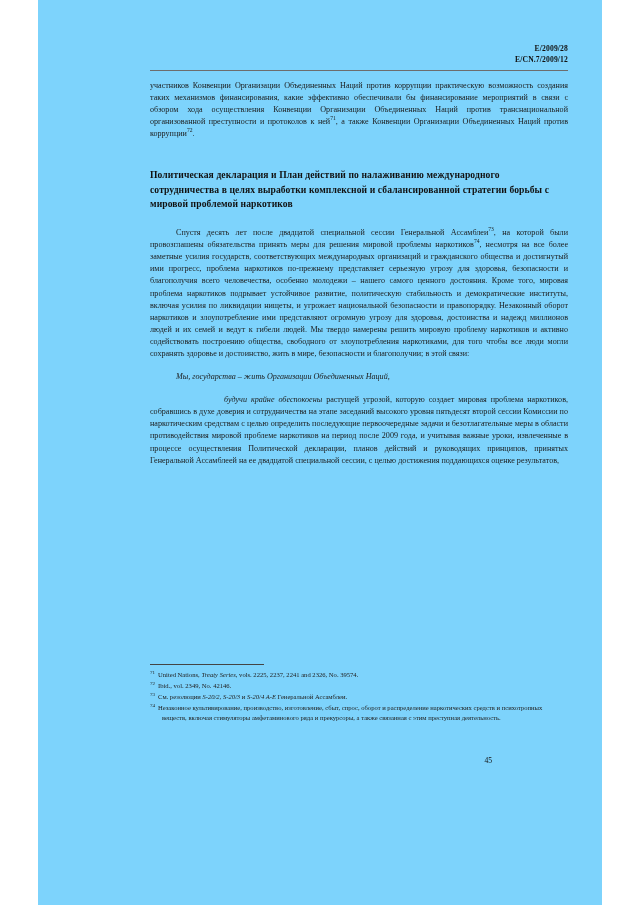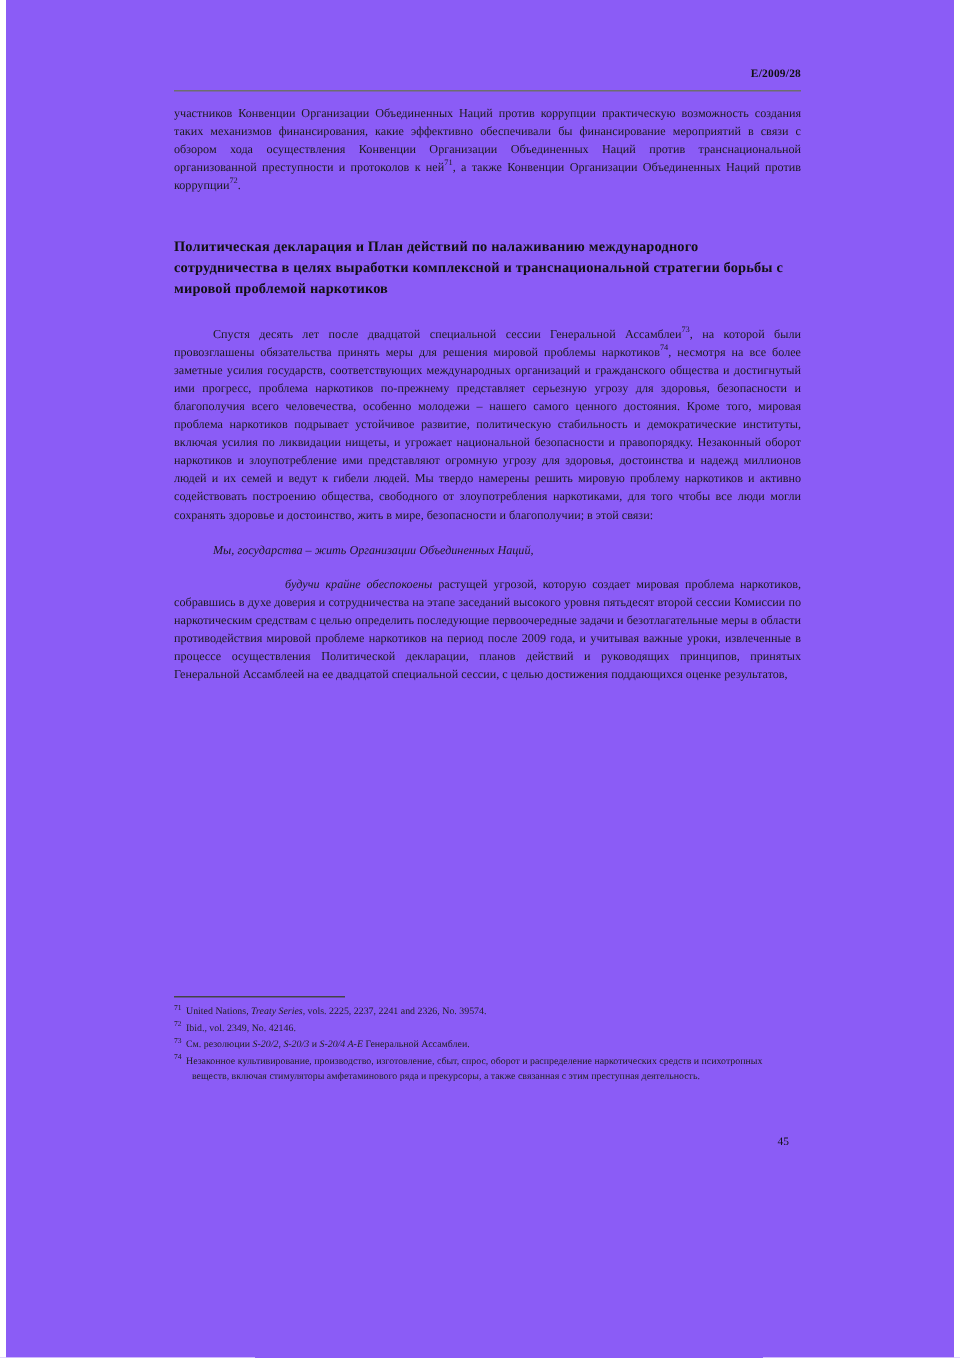--- a/index.html
+++ b/index.html
@@ -6,24 +6,24 @@
     margin: 0;
     padding: 0;
     background: #ffffff;
   }
   body {
     font-family: "Liberation Serif", "DejaVu Serif", serif;
     color: #1a1a1a;
   }
   .page {
     position: relative;
-    width: 632px;
+    width: 564px;
     height: 905px;
     margin: 0 auto;
-    background: #8b5cf6;
+    background: #7dd3fc;
     overflow: hidden;
     box-sizing: border-box;
   }
   .content-area {
     position: absolute;
     left: 112px;
     top: 44px;
     width: 418px;
   }
 
@@ -156,28 +156,29 @@
 </style>
 </head>
 <body>
 
 <div class="page">
 
   <div class="content-area">
 
     <div class="doc-header">
       <div>E/2009/28</div>
+      <div>E/CN.7/2009/12</div>
     </div>
     <hr class="header-rule">
 
     <div class="body-block">
       <p><span>участников Конвенции Организации Объединенных Наций против коррупции практическую возможность создания таких механизмов финансирования, какие эффективно обеспечивали бы финансирование мероприятий в связи с обзором хода осуществления Конвенции Организации Объединенных Наций против транснациональной организованной преступности и протоколов к ней</span><sup>71</sup><span>, а также Конвенции Организации Объединенных Наций против коррупции</span><sup>72</sup><span>.</span></p>
     </div>
 
-    <h1 class="main-heading">Политическая декларация и План действий по налаживанию международного сотрудничества в целях выработки комплексной и транснациональной стратегии борьбы с мировой проблемой наркотиков</h1>
+    <h1 class="main-heading">Политическая декларация и План действий по налаживанию международного сотрудничества в целях выработки комплексной и сбалансированной стратегии борьбы с мировой проблемой наркотиков</h1>
 
 
     <div class="body-block section-body">
       <p class="para-indent"><span>Спустя десять лет после двадцатой специальной сессии Генеральной Ассамблеи</span><sup>73</sup><span>, на которой были провозглашены обязательства принять меры для решения мировой проблемы наркотиков</span><sup>74</sup><span>, несмотря на все более заметные усилия государств, соответствующих международных организаций и гражданского общества и достигнутый ими прогресс, проблема наркотиков по-прежнему представляет серьезную угрозу для здоровья, безопасности и благополучия всего человечества, особенно молодежи – нашего самого ценного достояния. Кроме того, мировая проблема наркотиков подрывает устойчивое развитие, политическую стабильность и демократические институты, включая усилия по ликвидации нищеты, и угрожает национальной безопасности и правопорядку. Незаконный оборот наркотиков и злоупотребление ими представляют огромную угрозу для здоровья, достоинства и надежд миллионов людей и их семей и ведут к гибели людей. Мы твердо намерены решить мировую проблему наркотиков и активно содействовать построению общества, свободного от злоупотребления наркотиками, для того чтобы все люди могли сохранять здоровье и достоинство, жить в мире, безопасности и благополучии; в этой связи:</span></p>
 
       <p class="italic-line">Мы, государства – жить Организации Объединенных Наций,</p>
 
       <p class="preamble-para"><span class="italic-lead">будучи крайне обеспокоены</span><span> растущей угрозой, которую создает мировая проблема наркотиков, собравшись в духе доверия и сотрудничества на этапе заседаний высокого уровня пятьдесят второй сессии Комиссии по наркотическим средствам с целью определить последующие первоочередные задачи и безотлагательные меры в области противодействия мировой проблеме наркотиков на период после 2009 года, и учитывая важные уроки, извлеченные в процессе осуществления Политической декларации, планов действий и руководящих принципов, принятых Генеральной Ассамблеей на ее двадцатой специальной сессии, с целью достижения поддающихся оценке результатов,</span></p>
     </div>
 

